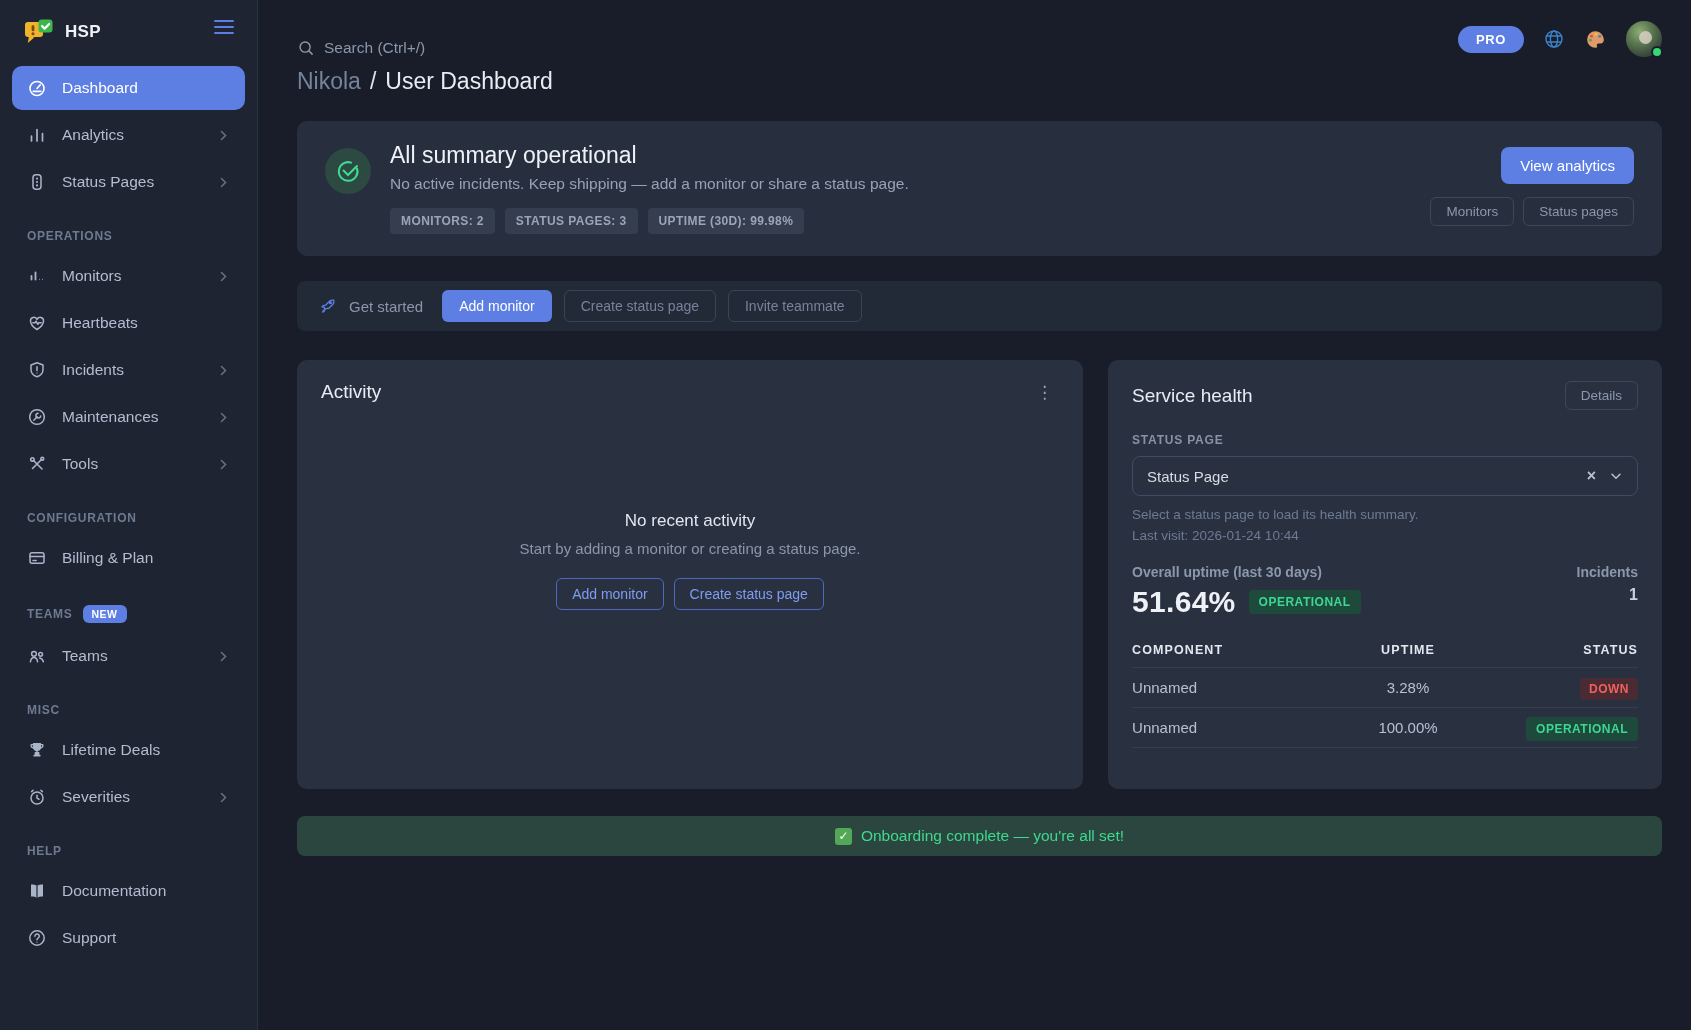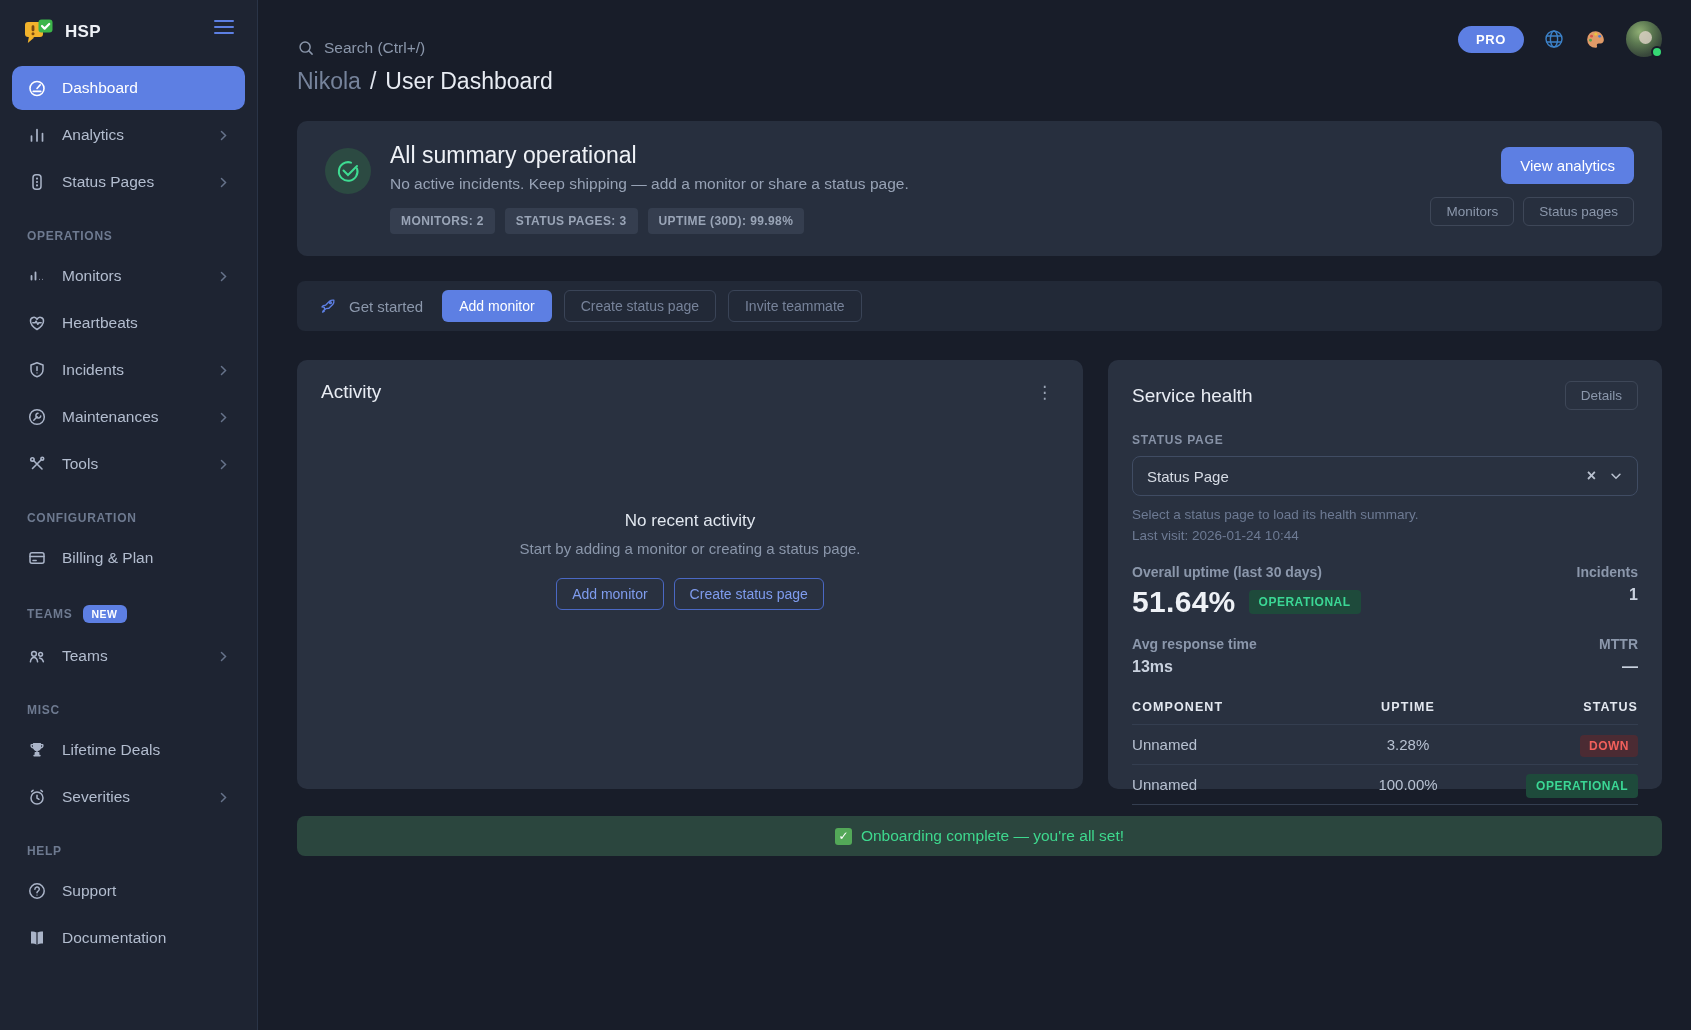--- a/index.html
+++ b/index.html
@@ -334,36 +334,36 @@
             <path d="M5.5 3l5 5-5 5"></path>
           </svg>
       </span>
     </div>
 
     <div class="sb-section">
       <span>HELP</span>
     </div>
     <div class="sb-item">
       <span class="sb-icon">
+        <svg width="20" height="20" viewBox="0 0 20 20" fill="currentColor">
+          <path d="M10 4.9C8.6 3.8 6.7 3.4 4 3.4v12.2c2.7 0 4.6.4 6 1.5 1.4-1.1 3.3-1.5 6-1.5V3.4c-2.7 0-4.6.4-6 1.5z"></path>
+          <path d="M10 4.9v12.2" stroke="#1e2432" stroke-width="1.2"></path>
+        </svg>
+      </span>
+      <span>Documentation</span>
+    </div>
+    <div class="sb-item">
+      <span class="sb-icon">
         <svg width="20" height="20" viewBox="0 0 20 20" fill="none" stroke="currentColor" stroke-width="1.5" stroke-linecap="round">
           <circle cx="10" cy="10" r="7.2"></circle>
           <path d="M7.9 8.2a2.2 2.2 0 1 1 3.2 2c-.7.4-1.1.8-1.1 1.6"></path>
           <circle cx="10" cy="14.1" r=".7" fill="currentColor" stroke="none"></circle>
         </svg>
       </span>
       <span>Support</span>
-    </div>
-    <div class="sb-item">
-      <span class="sb-icon">
-        <svg width="20" height="20" viewBox="0 0 20 20" fill="currentColor">
-          <path d="M10 4.9C8.6 3.8 6.7 3.4 4 3.4v12.2c2.7 0 4.6.4 6 1.5 1.4-1.1 3.3-1.5 6-1.5V3.4c-2.7 0-4.6.4-6 1.5z"></path>
-          <path d="M10 4.9v12.2" stroke="#1e2432" stroke-width="1.2"></path>
-        </svg>
-      </span>
-      <span>Documentation</span>
     </div>
   </nav>
 </aside>
 
 <div class="main">
 
   <div class="topbar">
     <div class="search">
       <span>
         <svg width="18" height="18" viewBox="0 0 20 20" fill="none" stroke="currentColor" stroke-width="1.6" stroke-linecap="round">
@@ -487,30 +487,20 @@
             <span class="uptime-value">51.64%</span>
             <span class="badge-green">OPERATIONAL</span>
           </div>
         </div>
         <div class="stat-right">
           <div class="stat-label">Incidents</div>
           <div class="stat-value">1</div>
         </div>
       </div>
 
-      <div class="sh-stats">
-        <div>
-          <div class="stat-label">Avg response time</div>
-          <div class="stat-value">13ms</div>
-        </div>
-        <div class="stat-right">
-          <div class="stat-label">MTTR</div>
-          <div class="stat-value">—</div>
-        </div>
-      </div>
 
       <div class="sh-table">
         <div class="sh-thead">
           <span class="c1">COMPONENT</span>
           <span class="c2">UPTIME</span>
           <span class="c3">STATUS</span>
         </div>
         <div class="sh-row">
           <span class="c1">Unnamed</span>
           <span class="c2">3.28%</span>

